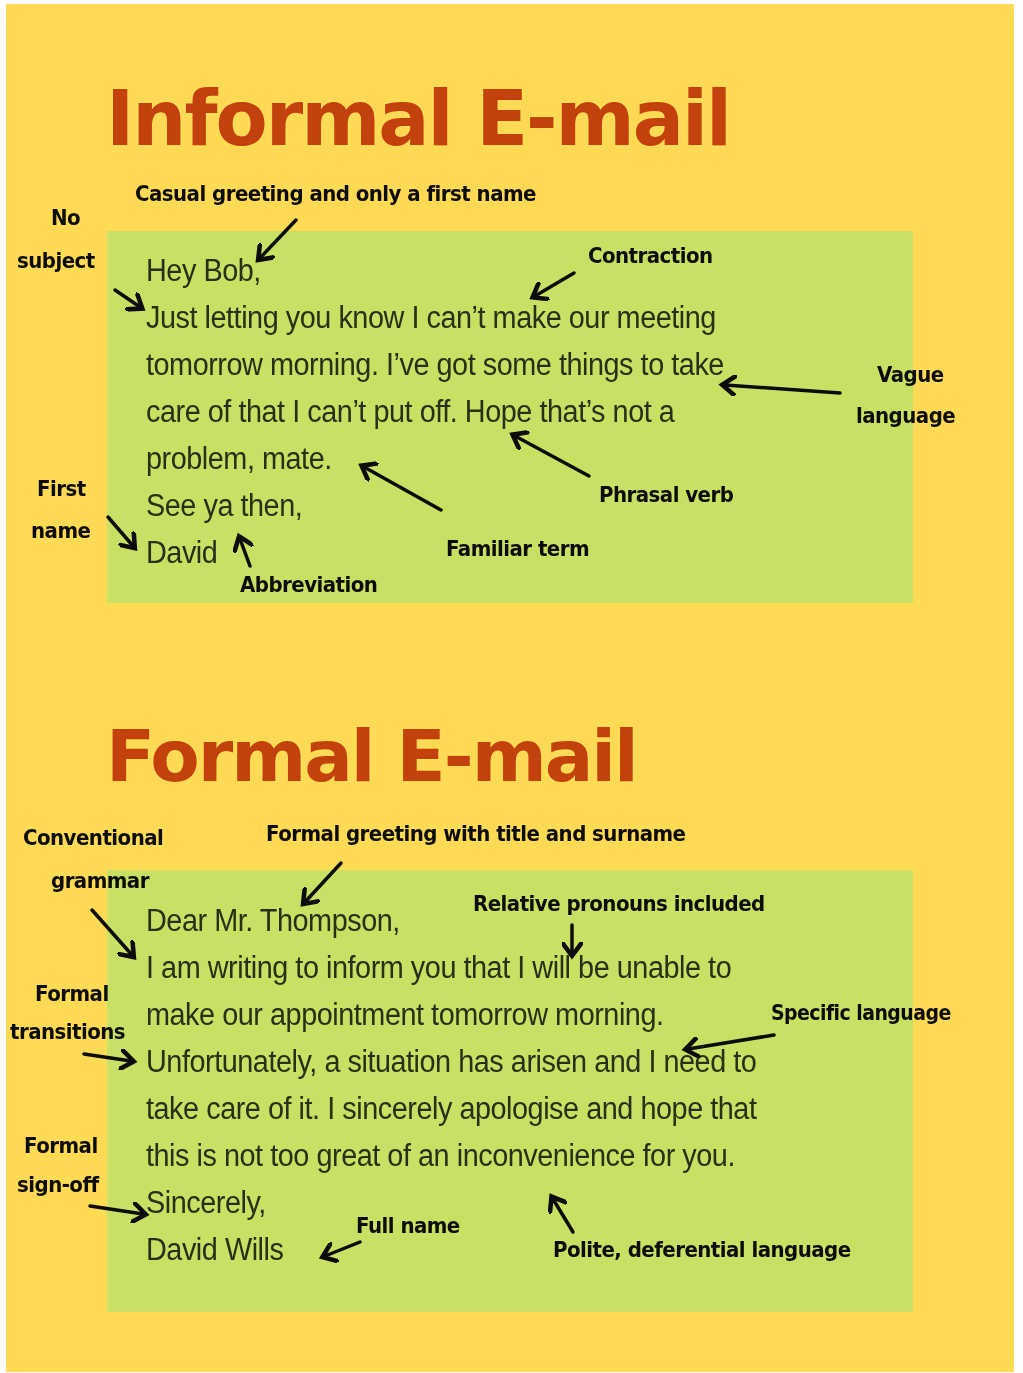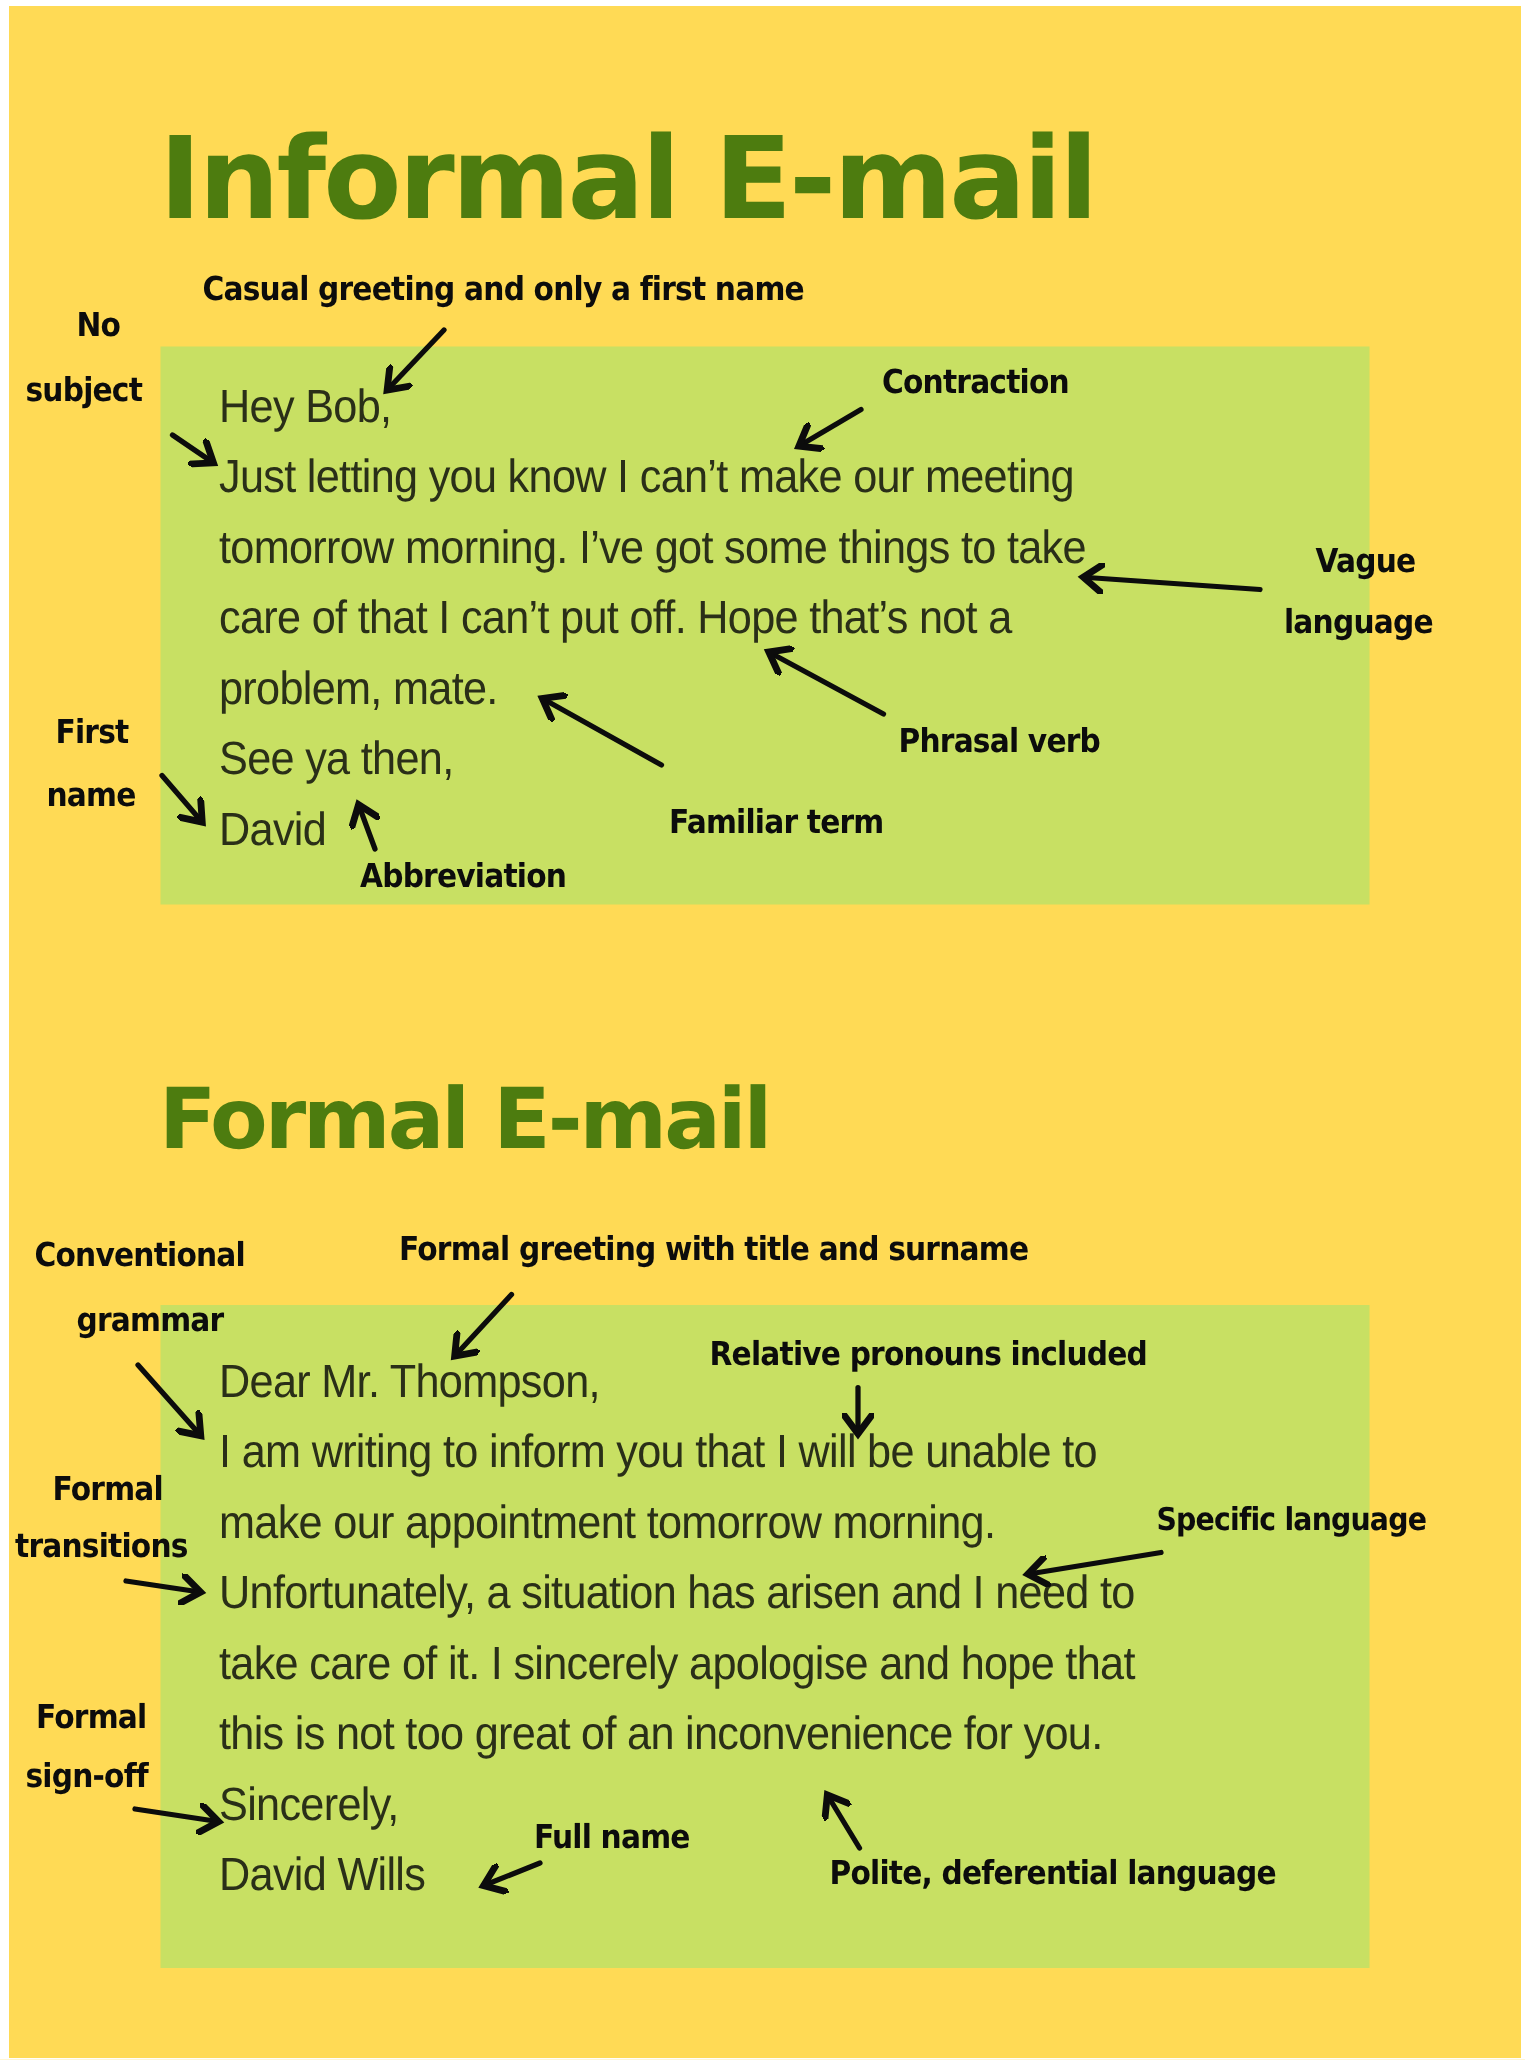--- a/index.html
+++ b/index.html
@@ -5,21 +5,21 @@
   html, body { margin: 0; padding: 0; background: #ffffff; }
   body { width: 1023px; height: 1373px; position: relative; overflow: hidden; }
   .poster {
     position: absolute; left: 6px; top: 4px; width: 1008px; height: 1368px;
     background: #FFDA55;
   }
   .box { position: absolute; background: #C8E063; }
   .title {
     position: absolute; margin: 0;
     font-family: "DejaVu Sans", sans-serif; font-weight: bold;
-    color: #4d7c0f; letter-spacing: -2px; white-space: nowrap;
+    color: #c2410c; letter-spacing: -2px; white-space: nowrap;
   }
   .body-line {
     position: absolute; white-space: nowrap;
     font-family: "Liberation Sans", sans-serif;
     font-size: 31px; color: #2a2f18; letter-spacing: -0.5px;
     transform: scaleX(0.93); transform-origin: left center;
   }
   .note {
     position: absolute; white-space: nowrap;
     font-family: "DejaVu Sans", sans-serif; font-weight: bold;
@@ -50,21 +50,21 @@
 <div class="note" style="left:17px; top:248px;">subject</div>
 <div class="note" style="left:588px; top:243px;">Contraction</div>
 <div class="note" style="left:877px; top:362px;">Vague</div>
 <div class="note" style="left:856px; top:403px;">language</div>
 <div class="note" style="left:599px; top:482px;">Phrasal verb</div>
 <div class="note" style="left:37px; top:476px;">First</div>
 <div class="note" style="left:31px; top:518px;">name</div>
 <div class="note" style="left:446px; top:536px;">Familiar term</div>
 <div class="note" style="left:240px; top:572px;">Abbreviation</div>
 
-<h1 class="title" style="left:106px; top:714px; font-size:56px;">Formal E-mail</h1>
+<h1 class="title" style="left:106px; top:714px; font-size:72px;">Formal E-mail</h1>
 
 <div class="box" style="left:107px; top:870px; width:806px; height:442px;"></div>
 
 <div class="body-line" style="left:146px; top:903px;">Dear Mr. Thompson,</div>
 <div class="body-line" style="left:146px; top:950px;">I am writing to inform you that I will be unable to</div>
 <div class="body-line" style="left:146px; top:997px;">make our appointment tomorrow morning.</div>
 <div class="body-line" style="left:146px; top:1044px;">Unfortunately, a situation has arisen and I need to</div>
 <div class="body-line" style="left:146px; top:1091px;">take care of it. I sincerely apologise and hope that</div>
 <div class="body-line" style="left:146px; top:1138px;">this is not too great of an inconvenience for you.</div>
 <div class="body-line" style="left:146px; top:1185px;">Sincerely,</div>

